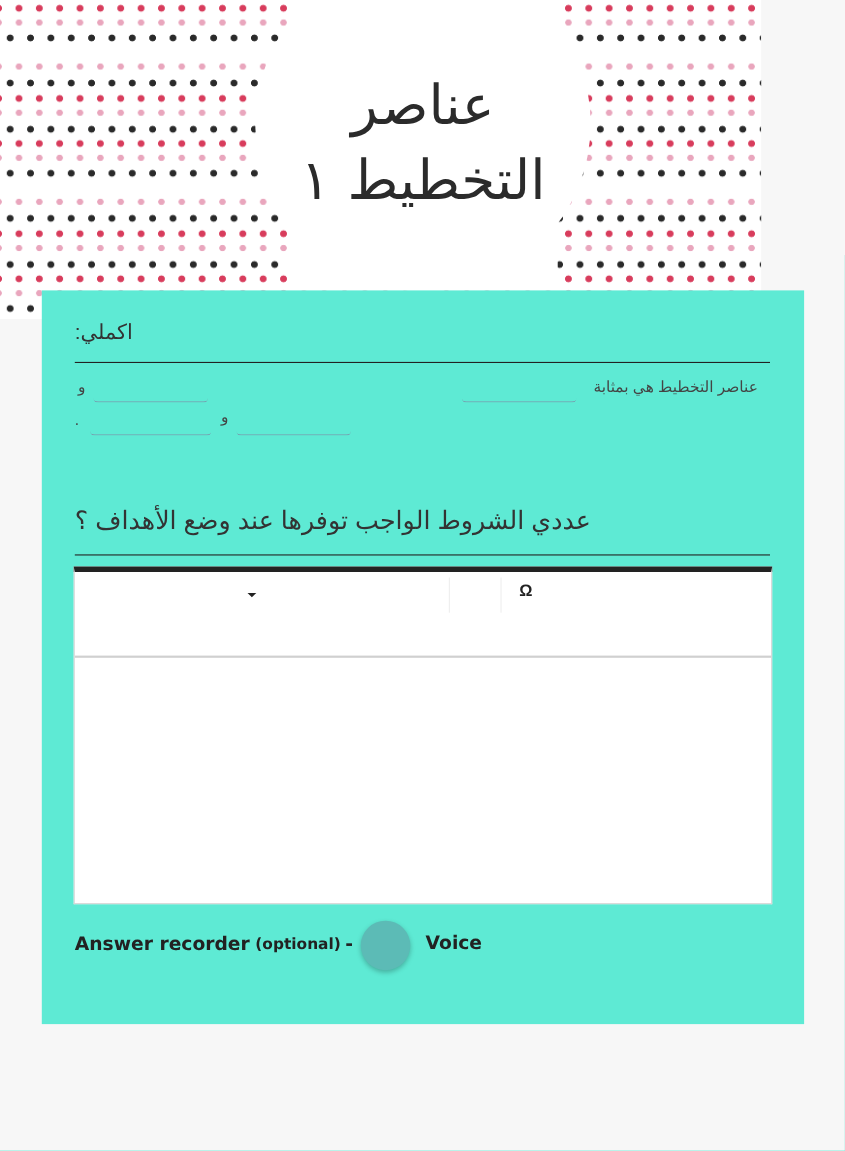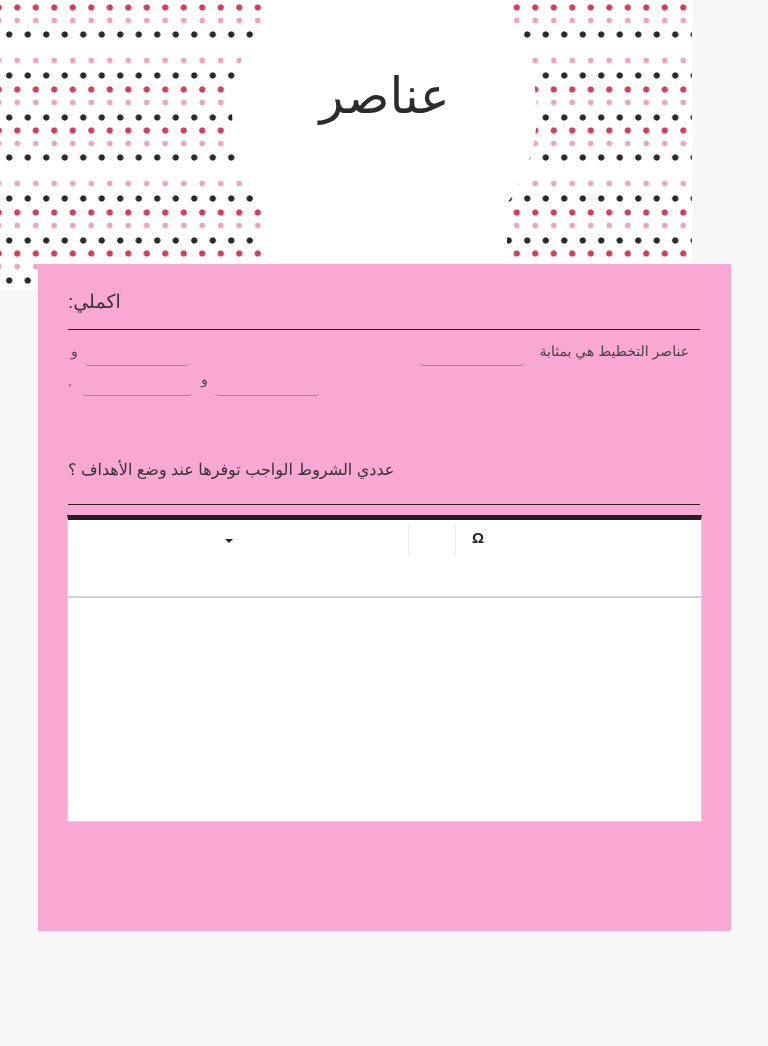--- a/index.html
+++ b/index.html
@@ -45,39 +45,39 @@
       position: absolute; left: 262px; top: 0; width: 245px; height: 264px; background: #fff;
     }
     .banner-title {
       position: absolute; left: 232px; top: 62px; width: 305px;
       text-align: center; direction: rtl;
       font-family: "DejaVu Sans", sans-serif;
       font-size: 50px; line-height: 68px; color: #2b2b2b;
     }
     .card {
       position: absolute; left: 38px; top: 264px; width: 693px; height: 667px;
-      background: #f9a8d4;
+      background: #5eead4;
     }
     .q1-title {
       position: absolute; left: 30px; top: 26px;
       font-size: 19px; color: #333; direction: rtl;
     }
     .divider {
       position: absolute; left: 30px; width: 632px; height: 1px; background: #222;
     }
     .fill-line {
       position: absolute; right: 20px; font-size: 14px; color: #444;
       direction: rtl; white-space: nowrap;
     }
     .blank {
       position: absolute; width: 100px; height: 16px;
       border-bottom: 1px solid #7a93a8; border-radius: 0 0 4px 4px;
     }
     .q2-title {
-      position: absolute; left: 30px; top: 196px; font-size: 16px; color: #333;
+      position: absolute; left: 30px; top: 196px; font-size: 23px; color: #333;
       direction: rtl;
     }
     .editor {
       position: absolute; left: 29px; top: 251px; width: 633px; height: 301px;
       border: 1px solid #d6d6d6; border-top: 5px solid #222;
       background: #fff;
     }
     .toolbar { position: absolute; left: 0; top: 0; width: 100%; height: 76px; border-bottom: 2px solid #d0d0d0; }
     .dropdown-caret {
       position: absolute; left: 157px; top: 19px; width: 0; height: 0;
@@ -106,20 +106,21 @@
 </head>
 <body>
 
 <div class="banner">
   <div class="banner-layer2"></div>
   <div class="banner-layer3"></div>
   <div class="banner-circle"></div>
   <div class="banner-rect"></div>
   <div class="banner-title">
     <div>عناصر</div>
+    <div>التخطيط ١</div>
   </div>
 </div>
 
 <div class="card">
   <div class="q1-title">اكملي:</div>
   <div class="divider" style="top:65px;"></div>
 
   <div class="fill-line" style="top:79px; right:42px;">عناصر التخطيط هي بمثابة</div>
   <input class="blank" style="left: 382px; top: 83px; border-top: none; border-right: none; border-left: none; border-image: initial; border-bottom: 1px solid rgb(122, 147, 168); outline: none; background: transparent;" value="">
   <input class="blank" style="left: 47px; top: 83px; border-top: none; border-right: none; border-left: none; border-image: initial; border-bottom: 1px solid rgb(122, 147, 168); outline: none; background: transparent;" value="">
@@ -139,13 +140,20 @@
         <span></span>
         <div class="dropdown-caret"></div>
       </div>
       <div class="tb-sep" style="left:340px;"></div>
       <div style="position:absolute; left:341px; top:5px; width:46px; height:32px;"></div>
       <div class="tb-sep" style="left:387px;"></div>
       <div class="omega">Ω</div>
     </div>
   </div>
 
+  <div class="recorder">
+    <span class="rec-label">Answer recorder</span>
+    <span class="rec-opt">(optional)</span>
+    <span class="rec-dash">-</span>
+    <div class="rec-btn"></div>
+    <span class="rec-voice">Voice</span>
+  </div>
 </div>
 
 </body></html>

